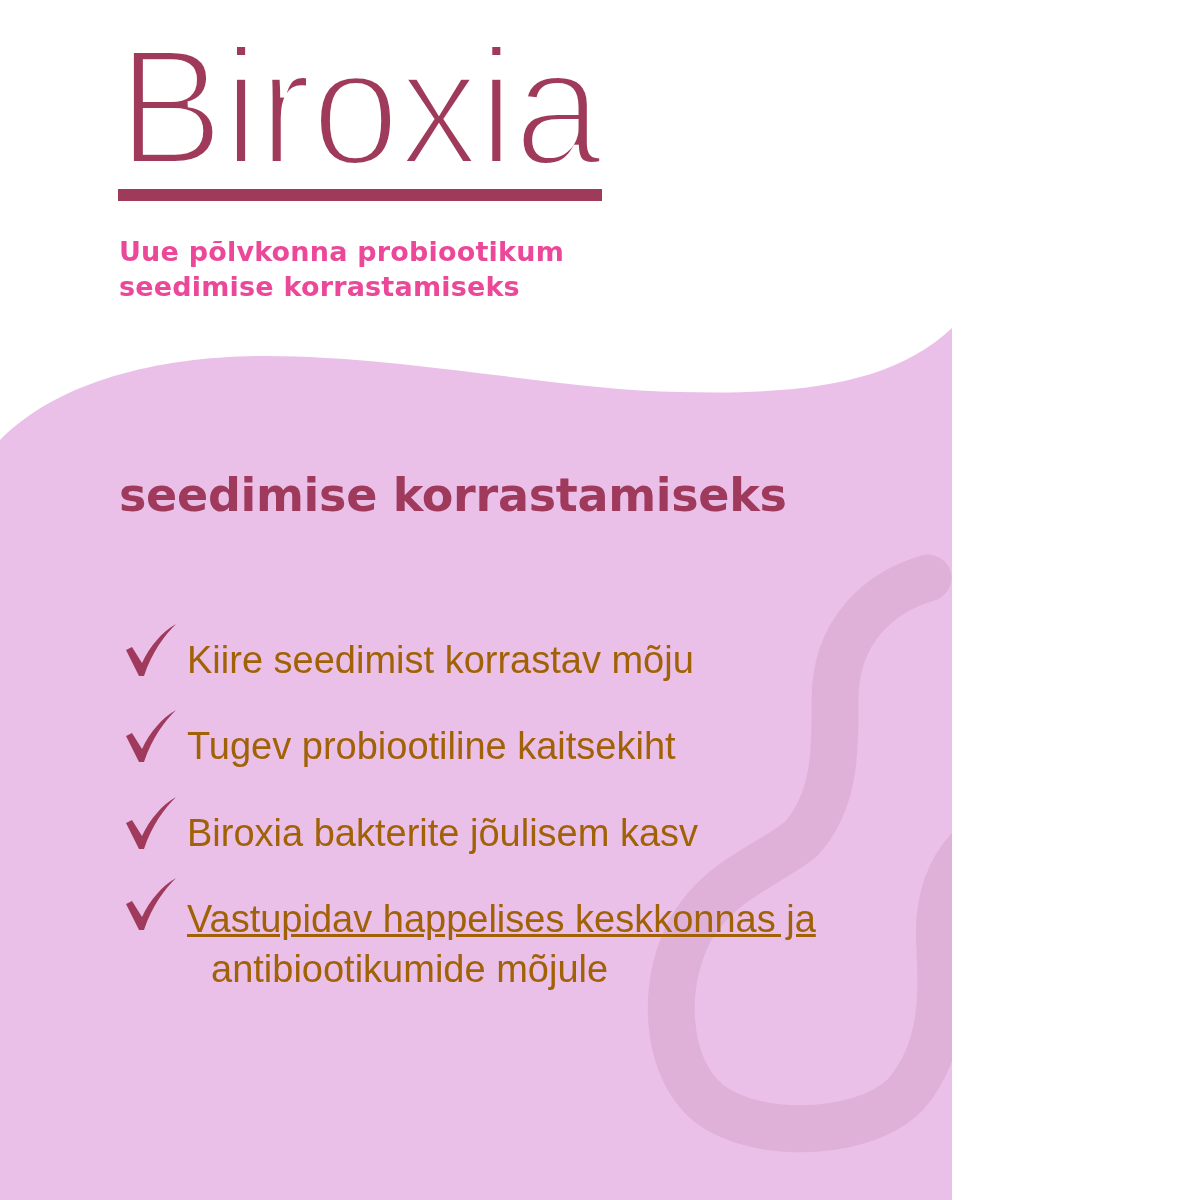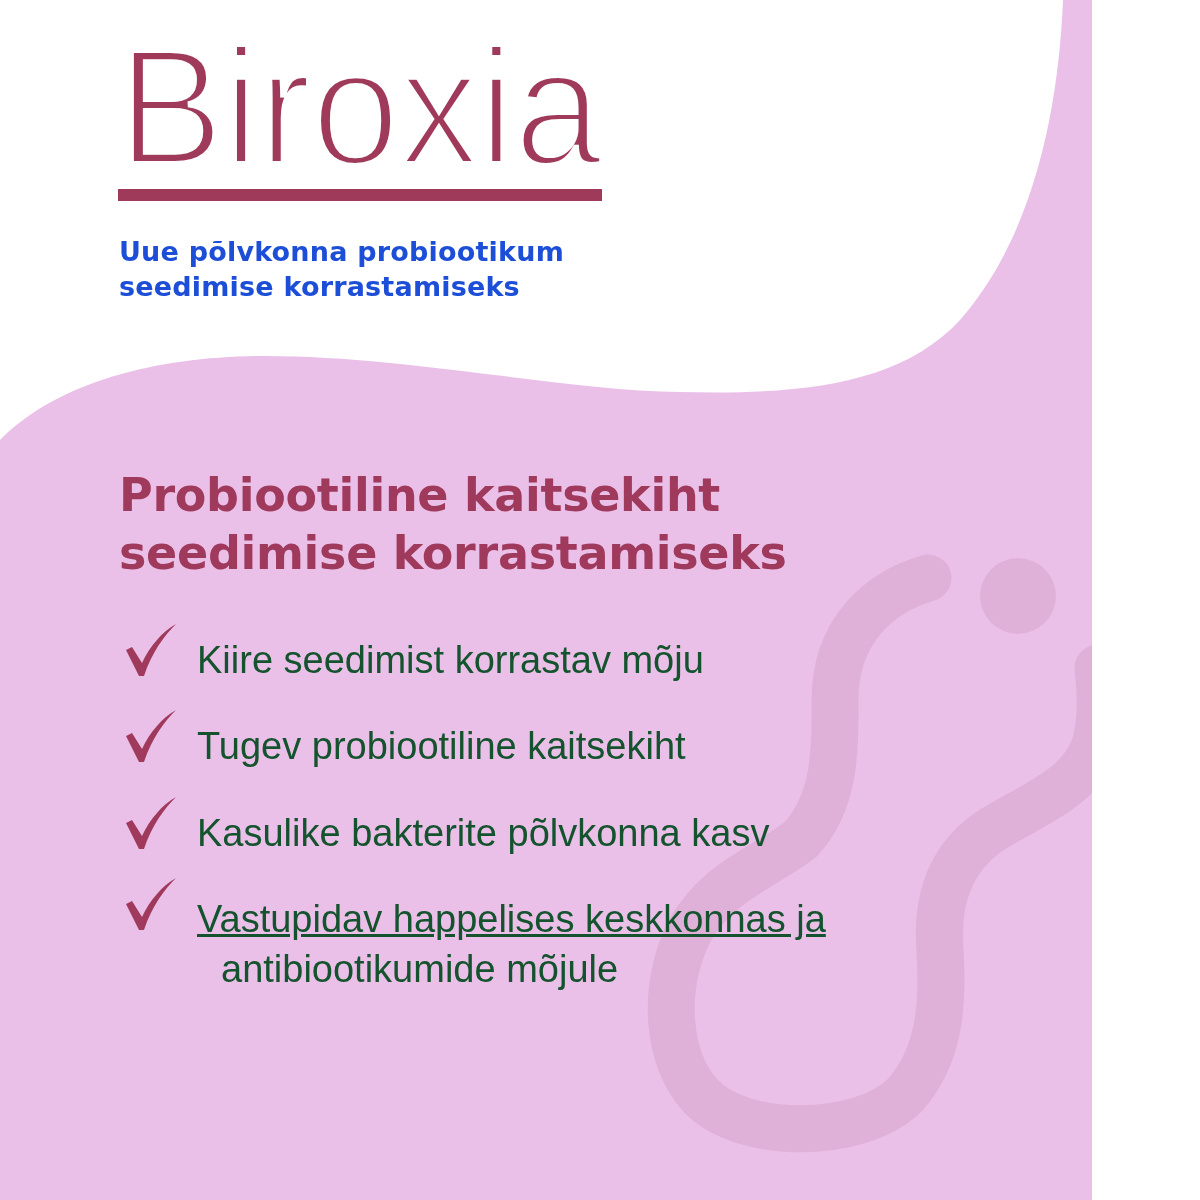--- a/index.html
+++ b/index.html
@@ -5,21 +5,21 @@
   html, body {
     margin: 0;
     padding: 0;
     width: 1200px;
     height: 1200px;
     overflow: hidden;
     background: #ffffff;
   }
   .canvas {
     position: relative;
-    width: 1092px;
+    width: 952px;
     height: 1200px;
     background: #ffffff;
     overflow: hidden;
   }
   .bg-svg {
     position: absolute;
     left: 0; top: 0;
     width: 1200px; height: 1200px;
   }
   .logo {
@@ -36,21 +36,21 @@
     background: #A03A5A;
   }
   .tagline {
     position: absolute;
     left: 119px;
     top: 234px;
     font-family: "DejaVu Sans", sans-serif;
     font-weight: bold;
     font-size: 27px;
     line-height: 35px;
-    color: #1d4ed8;
+    color: #ec4899;
     letter-spacing: 0.2px;
   }
   .tagline div { white-space: nowrap; }
   .headline {
     position: absolute;
     left: 119px;
     top: 466px;
     font-family: "DejaVu Sans", sans-serif;
     font-weight: bold;
     font-size: 46px;
@@ -72,25 +72,25 @@
     display: block;
   }
   .check {
     position: absolute;
     left: 0;
     width: 56px;
     height: 56px;
   }
   .benefit-text {
     position: absolute;
-    left: 73px;
+    left: 63px;
     font-family: "Liberation Sans", sans-serif;
     font-size: 38px;
     line-height: 50px;
-    color: #14532d;
+    color: #a16207;
     white-space: nowrap;
   }
 </style>
 </head>
 <body>
 
 <div class="canvas">
 
   <svg class="bg-svg" viewBox="0 0 1200 1200" xmlns="http://www.w3.org/2000/svg">
 
@@ -121,21 +121,20 @@
     <text x="118" y="164" textLength="484" lengthAdjust="spacingAndGlyphs" font-family="Liberation Sans, sans-serif" font-size="166" fill="#A03A5A" stroke="#FFFFFF" stroke-width="6">Biroxia</text>
   </svg>
   <div class="logo-bar"></div>
 
   <div class="tagline">
     <div>Uue põlvkonna probiootikum</div>
     <div>seedimise korrastamiseks</div>
   </div>
 
   <div class="headline">
-    <div>Probiootiline kaitsekiht</div>
     <div>seedimise korrastamiseks</div>
   </div>
 
   <div class="benefits">
 
     <div class="benefit" style="top:622px;">
       <svg class="check" viewBox="0 0 56 56" style="top:0;">
         <path d="M2,28 L8,25 L18,41 C26,24 38,10 52,2 C40,14 28,30 20,54 L15,54 Z" fill="#A03A5C"></path>
       </svg>
       <div class="benefit-text" style="top:13px;">Kiire seedimist korrastav mõju</div>
@@ -145,21 +144,21 @@
       <svg class="check" viewBox="0 0 56 56" style="top:0;">
         <path d="M2,28 L8,25 L18,41 C26,24 38,10 52,2 C40,14 28,30 20,54 L15,54 Z" fill="#A03A5C"></path>
       </svg>
       <div class="benefit-text" style="top:13px;text-align:right;">Tugev probiootiline kaitsekiht</div>
     </div>
 
     <div class="benefit" style="top:795px;">
       <svg class="check" viewBox="0 0 56 56" style="top:0;">
         <path d="M2,28 L8,25 L18,41 C26,24 38,10 52,2 C40,14 28,30 20,54 L15,54 Z" fill="#A03A5C"></path>
       </svg>
-      <div class="benefit-text" style="top:13px;">Kasulike bakterite põlvkonna kasv</div>
+      <div class="benefit-text" style="top:13px;">Biroxia bakterite jõulisem kasv</div>
     </div>
 
     <div class="benefit" style="top:876px;">
       <svg class="check" viewBox="0 0 56 56" style="top:0;">
         <path d="M2,28 L8,25 L18,41 C26,24 38,10 52,2 C40,14 28,30 20,54 L15,54 Z" fill="#A03A5C"></path>
       </svg>
       <div class="benefit-text" style="top:18px;text-decoration:underline;">Vastupidav happelises keskkonnas ja</div>
       <div class="benefit-text" style="top:68px;margin-left:24px;">antibiootikumide mõjule</div>
     </div>
 

